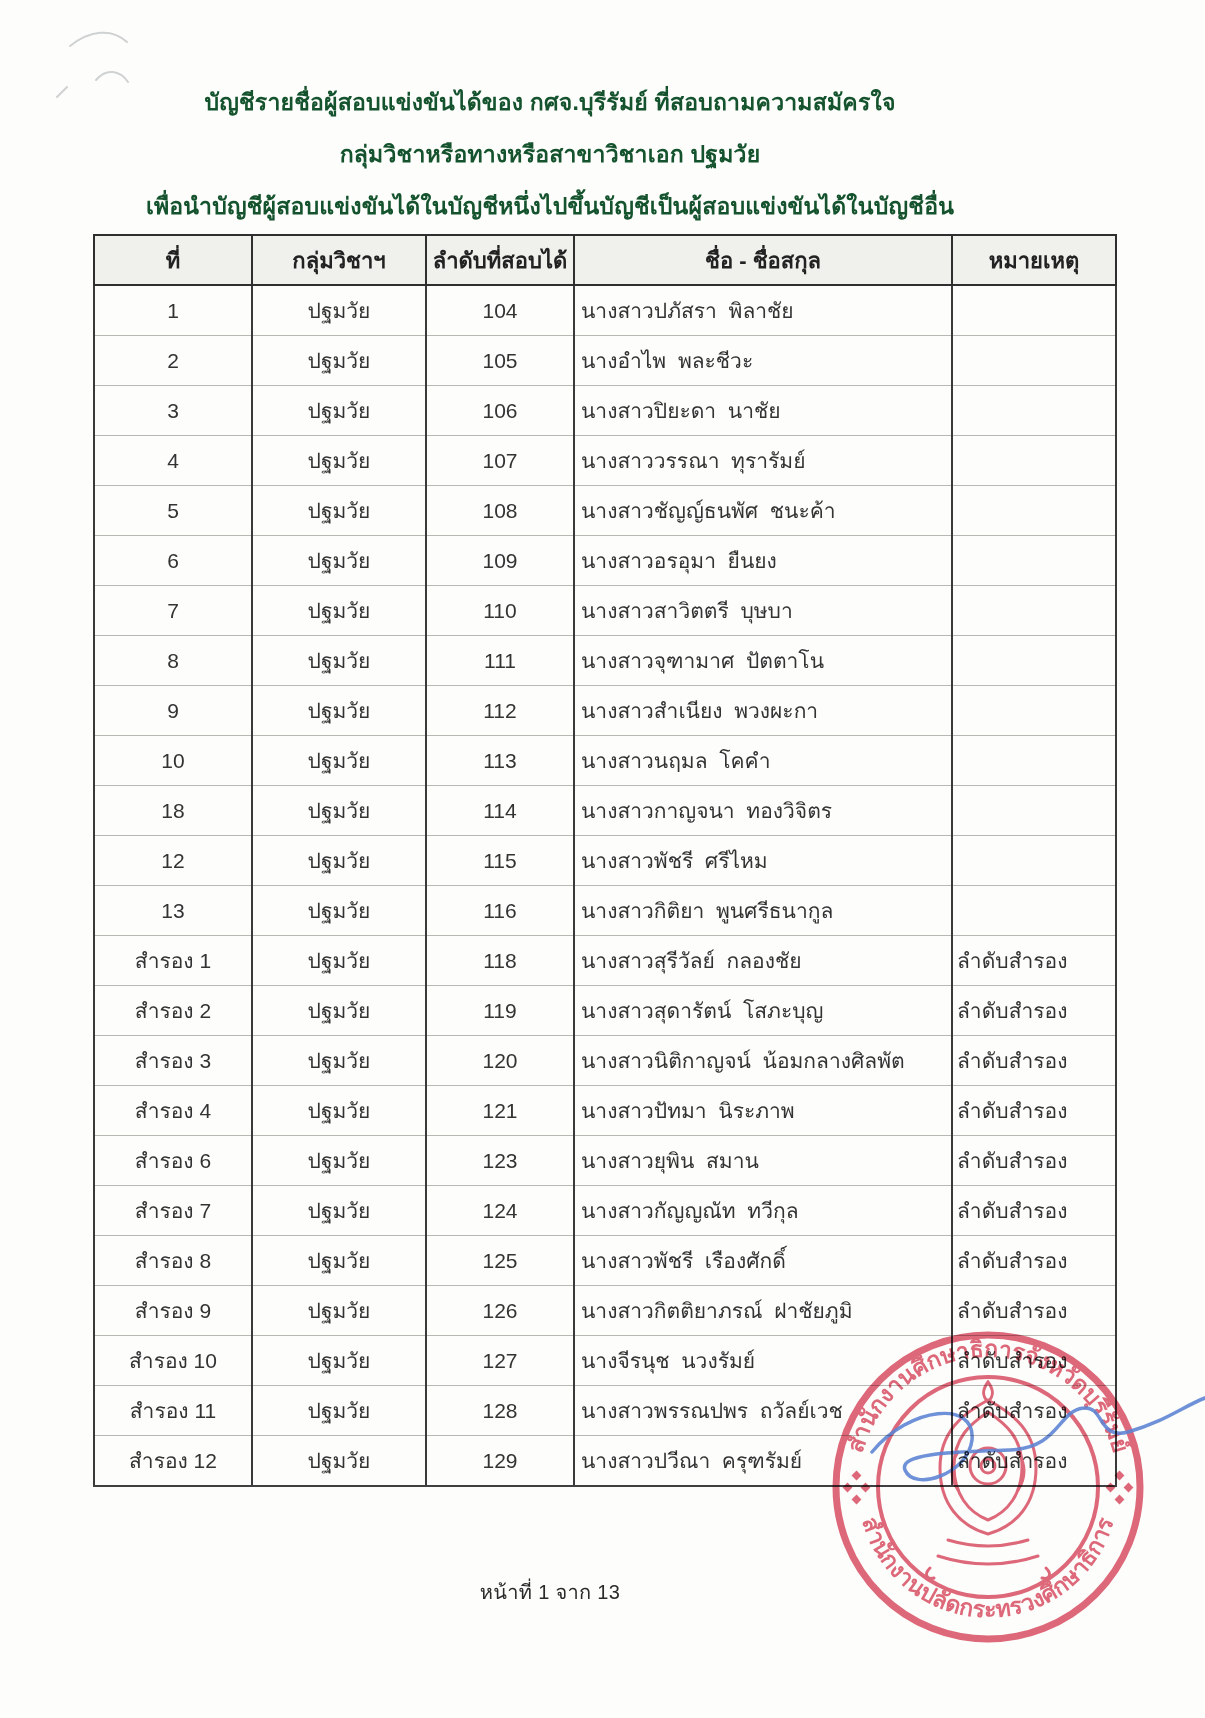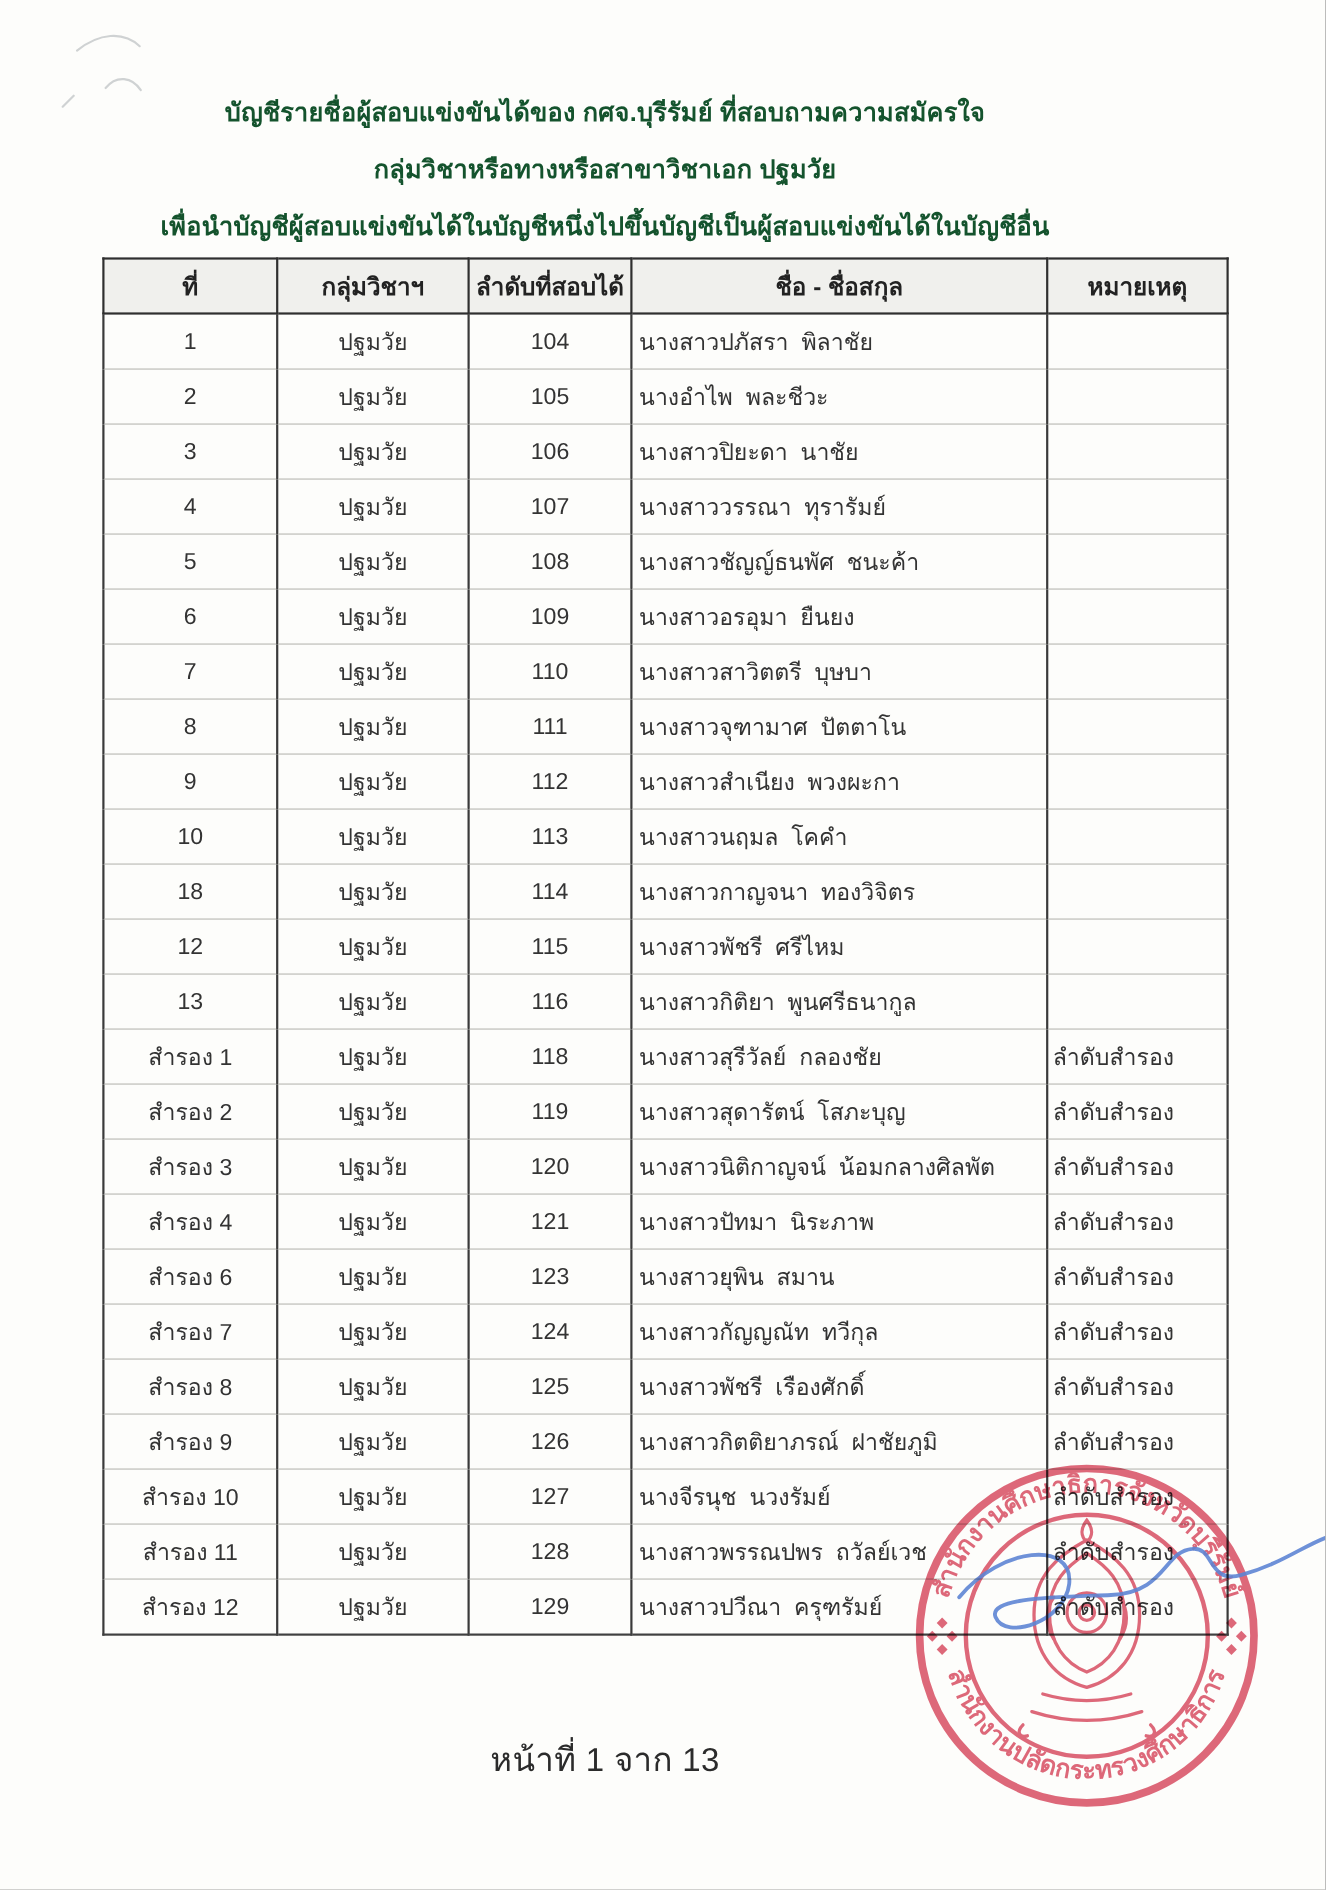--- a/index.html
+++ b/index.html
@@ -38,21 +38,21 @@
     border-left:2px solid #3a3a3a;border-right:2px solid #3a3a3a;
     border-top:1px solid #b8b8b2;border-bottom:1px solid #b8b8b2;
     text-align:center;vertical-align:middle;
     overflow:hidden;white-space:pre;
   }
   table.results tr:last-child td{border-bottom:2px solid #404040;}
   table.results td.c-name{text-align:left;padding-left:6px;}
   table.results td.c-remark{text-align:left;padding-left:4px;}
   .footer{
     position:absolute;left:0;top:1576px;width:1100px;text-align:center;
-    font-size:30px;color:#2b2b2b;letter-spacing:.3px;white-space:pre;
+    font-size:20px;color:#2b2b2b;letter-spacing:.3px;white-space:pre;
   }
   svg.overlay{
     position:absolute;left:0;top:0;width:1205px;height:1718px;
     pointer-events:none;mix-blend-mode:multiply;
   }
   .stamp-text{
     font-family:"Liberation Sans","DejaVu Sans",sans-serif;
     font-size:23px;font-weight:700;
   }
 </style>

